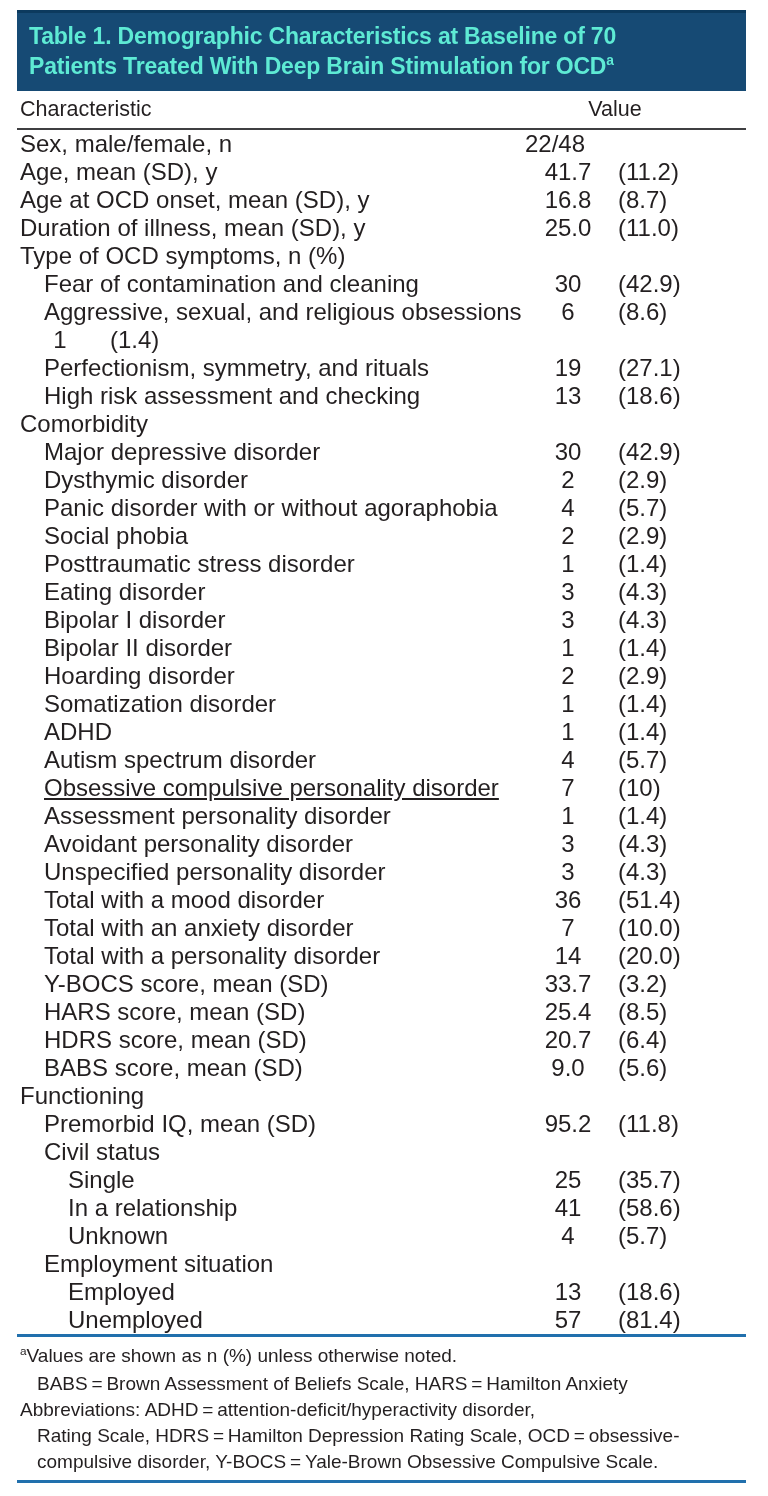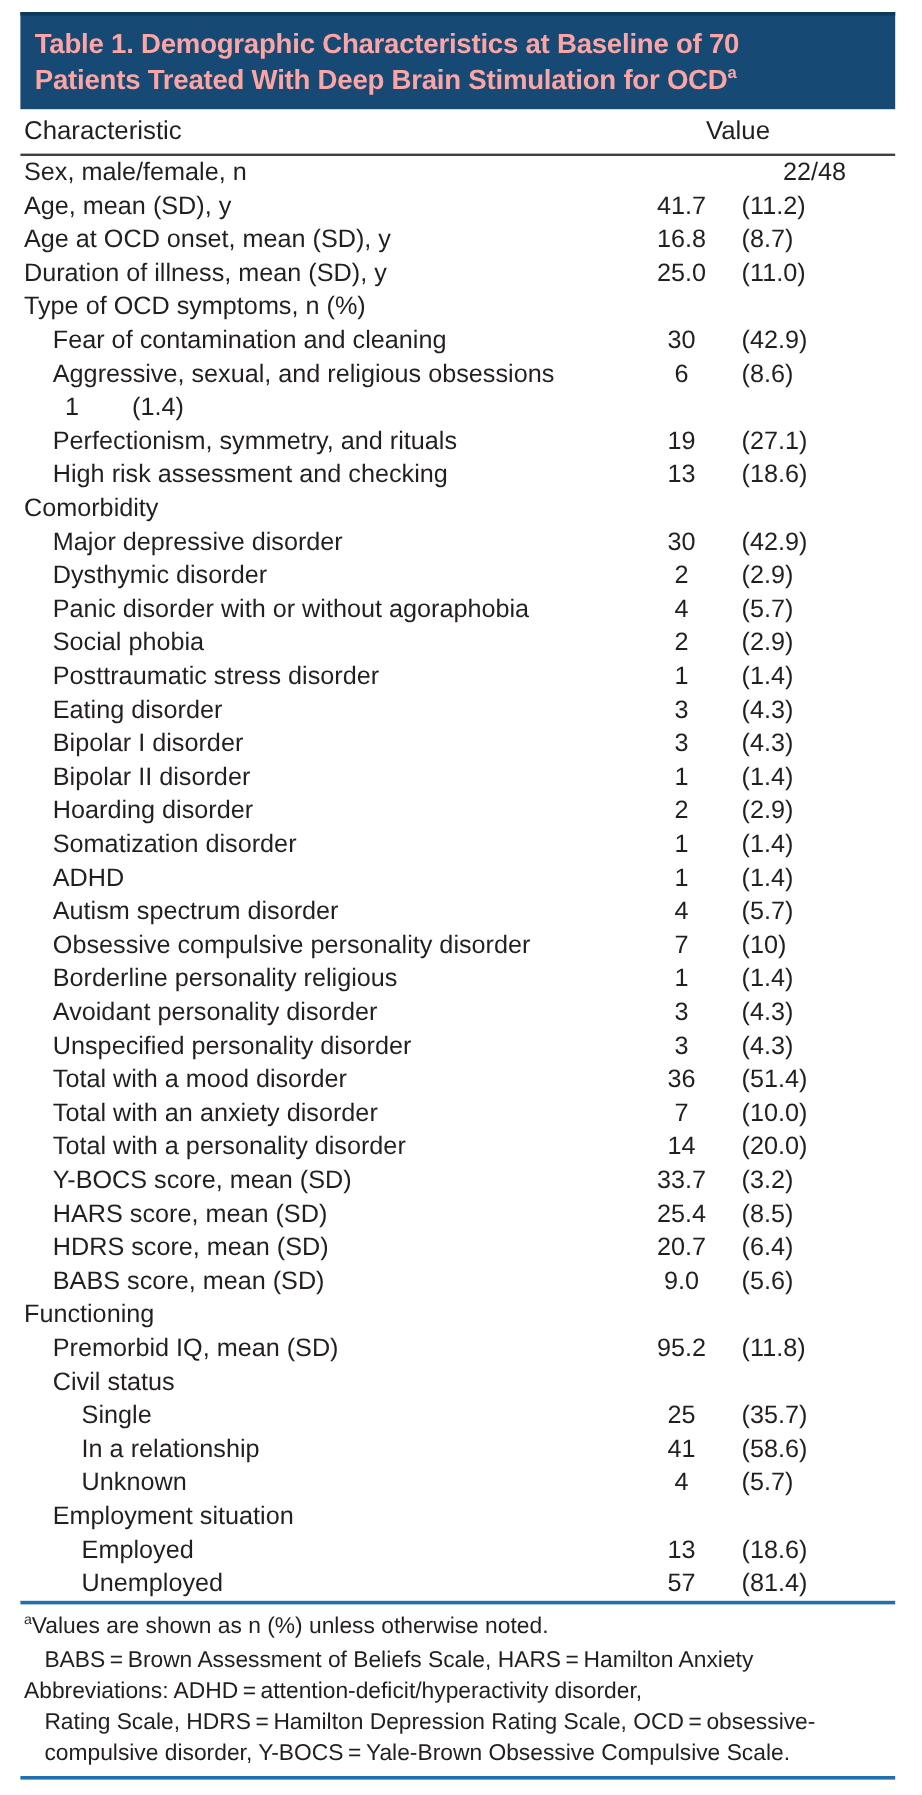--- a/index.html
+++ b/index.html
@@ -15,47 +15,47 @@
     background:#ffffff;
     font-family:"Liberation Sans", sans-serif;
     color:var(--text);
   }
   .page{width:768px;height:1496px;padding:10px 22px 0 17px;}
 
   
   .title-bar{
     background:var(--header-bg);
     border-top:3px solid var(--header-bg-top);
-    color:#fca5a5;
+    color:#5eead4;
     font-weight:bold;
     font-size:23px;
     line-height:30px;
     padding:8px 12px 10px 12px;
     letter-spacing:-0.2px;
   }
   .title-line{display:block;white-space:nowrap;}
   .title-bar sup{font-size:60%;line-height:0;}
 
   
   .col-head{
     display:flex;align-items:flex-end;
     height:37px;padding-bottom:6px;
     font-size:21.5px;
   }
   .col-head .col-label{flex:1;padding-left:3px;}
   .col-head .col-value{width:180px;margin-right:41px;text-align:center;}
   .rule-dark{height:2px;background:var(--rule-dark);}
 
   
-  .row{display:flex;align-items:center;height:28px;font-size:21px;}
+  .row{display:flex;align-items:center;height:28px;font-size:24px;}
   .row .label{flex:1;white-space:nowrap;overflow:hidden;}
   .row .value{width:180px;margin-right:41px;display:flex;align-items:baseline;}
   .v-num{width:86px;text-align:center;white-space:nowrap;}
   .v-paren{flex:1;margin-left:7px;text-align:left;white-space:nowrap;}
-  .value.center{justify-content:flex-end;}
+  .value.center{justify-content:flex-start;}
   .value.center .v-num{width:auto;text-align:center;}
 
   .rule-blue{height:3px;background:var(--rule-blue);}
 
   
   .footnotes{font-size:19px;line-height:26px;padding:6px 0 5px 3px;}
   .fn-line{white-space:nowrap;}
   .fn-line sup{font-size:62%;line-height:0;}
   .fn-abbrev{margin-top:2px;}
   .fn-indent{padding-left:17px;}
@@ -254,29 +254,29 @@
 
   <div class="row">
     <div class="label" style="padding-left: 27px;">Autism spectrum disorder</div>
     <div class="value">
       <span class="v-num">4</span>
       <span class="v-paren">(5.7)</span>
     </div>
   </div>
 
   <div class="row">
-    <div class="label" style="padding-left: 27px;">Obsessive compulsive personality disorder</div>
+    <div class="label" style="padding-left: 27px; text-decoration: underline;">Obsessive compulsive personality disorder</div>
     <div class="value">
       <span class="v-num">7</span>
       <span class="v-paren">(10)</span>
     </div>
   </div>
 
   <div class="row">
-    <div class="label" style="padding-left: 27px;">Borderline personality religious</div>
+    <div class="label" style="padding-left: 27px;">Assessment personality disorder</div>
     <div class="value">
       <span class="v-num">1</span>
       <span class="v-paren">(1.4)</span>
     </div>
   </div>
 
   <div class="row">
     <div class="label" style="padding-left: 27px;">Avoidant personality disorder</div>
     <div class="value">
       <span class="v-num">3</span>

